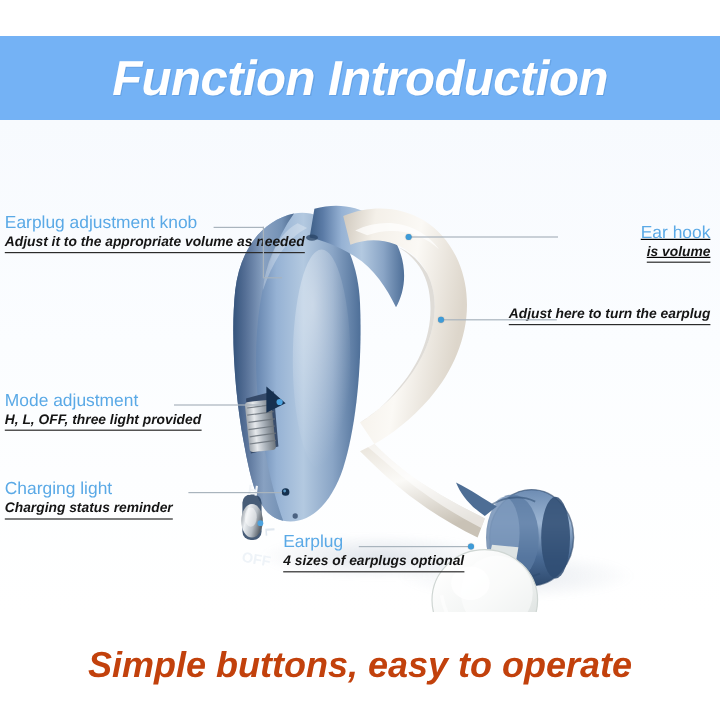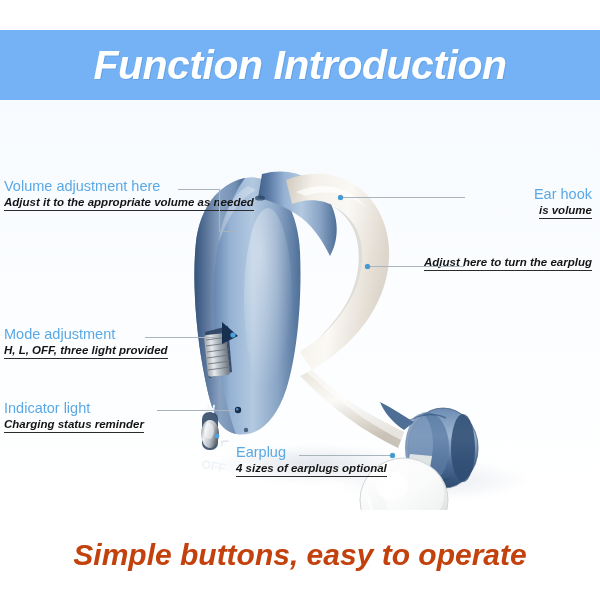--- a/index.html
+++ b/index.html
@@ -317,40 +317,40 @@
 
       <circle cx="238" cy="310" r="3.2" fill="#15304e"></circle>
       <circle cx="237.2" cy="309.2" r="1.2" fill="#6fb7e8" opacity="0.75"></circle>
 
       <ellipse cx="260" cy="98" rx="5" ry="2.6" fill="#2a4465" opacity="0.75"></ellipse>
 
       <circle cx="246" cy="330" r="2.2" fill="#22395a" opacity="0.7"></circle>
     </svg>
 
     <div class="callout left" style="left:4px; top:78px;">
-      <div class="title">Volume adjustment here</div>
+      <div class="title">Earplug adjustment knob</div>
       <div class="desc">Adjust it to the appropriate volume as needed</div>
     </div>
     <div class="lead h" style="left:178px; top:89px; width:42px;"></div>
     <div class="lead v" style="left:219px; top:89px; height:42px;"></div>
     <div class="lead h" style="left:219px; top:131px; width:16px;"></div>
 
     <div class="callout left" style="left:4px; top:226px;">
       <div class="title">Mode adjustment</div>
       <div class="desc">H, L, OFF, three light provided</div>
     </div>
     <div class="lead h" style="left:145px; top:237px; width:73px;"></div>
 
     <div class="callout left" style="left:4px; top:300px;">
-      <div class="title">Indicator light</div>
+      <div class="title">Charging light</div>
       <div class="desc">Charging status reminder</div>
     </div>
     <div class="lead h" style="left:157px; top:310px; width:78px;"></div>
 
-    <div class="callout right" style="right:8px; top:86px; width:210px;">
+    <div class="callout right" style="right:8px; top:86px; width:210px;text-decoration:underline;">
       <div class="title">Ear hook</div>
       <div class="desc">is volume</div>
     </div>
     <div class="lead h" style="left:340px; top:97px; width:125px;"></div>
     <div class="dot" style="left:338px; top:94.5px;"></div>
 
     <div class="callout right" style="right:8px; top:155px; width:210px;">
       <div class="desc">Adjust here to turn the earplug</div>
     </div>
     <div class="lead h" style="left:368px; top:166px; width:96px;"></div>

